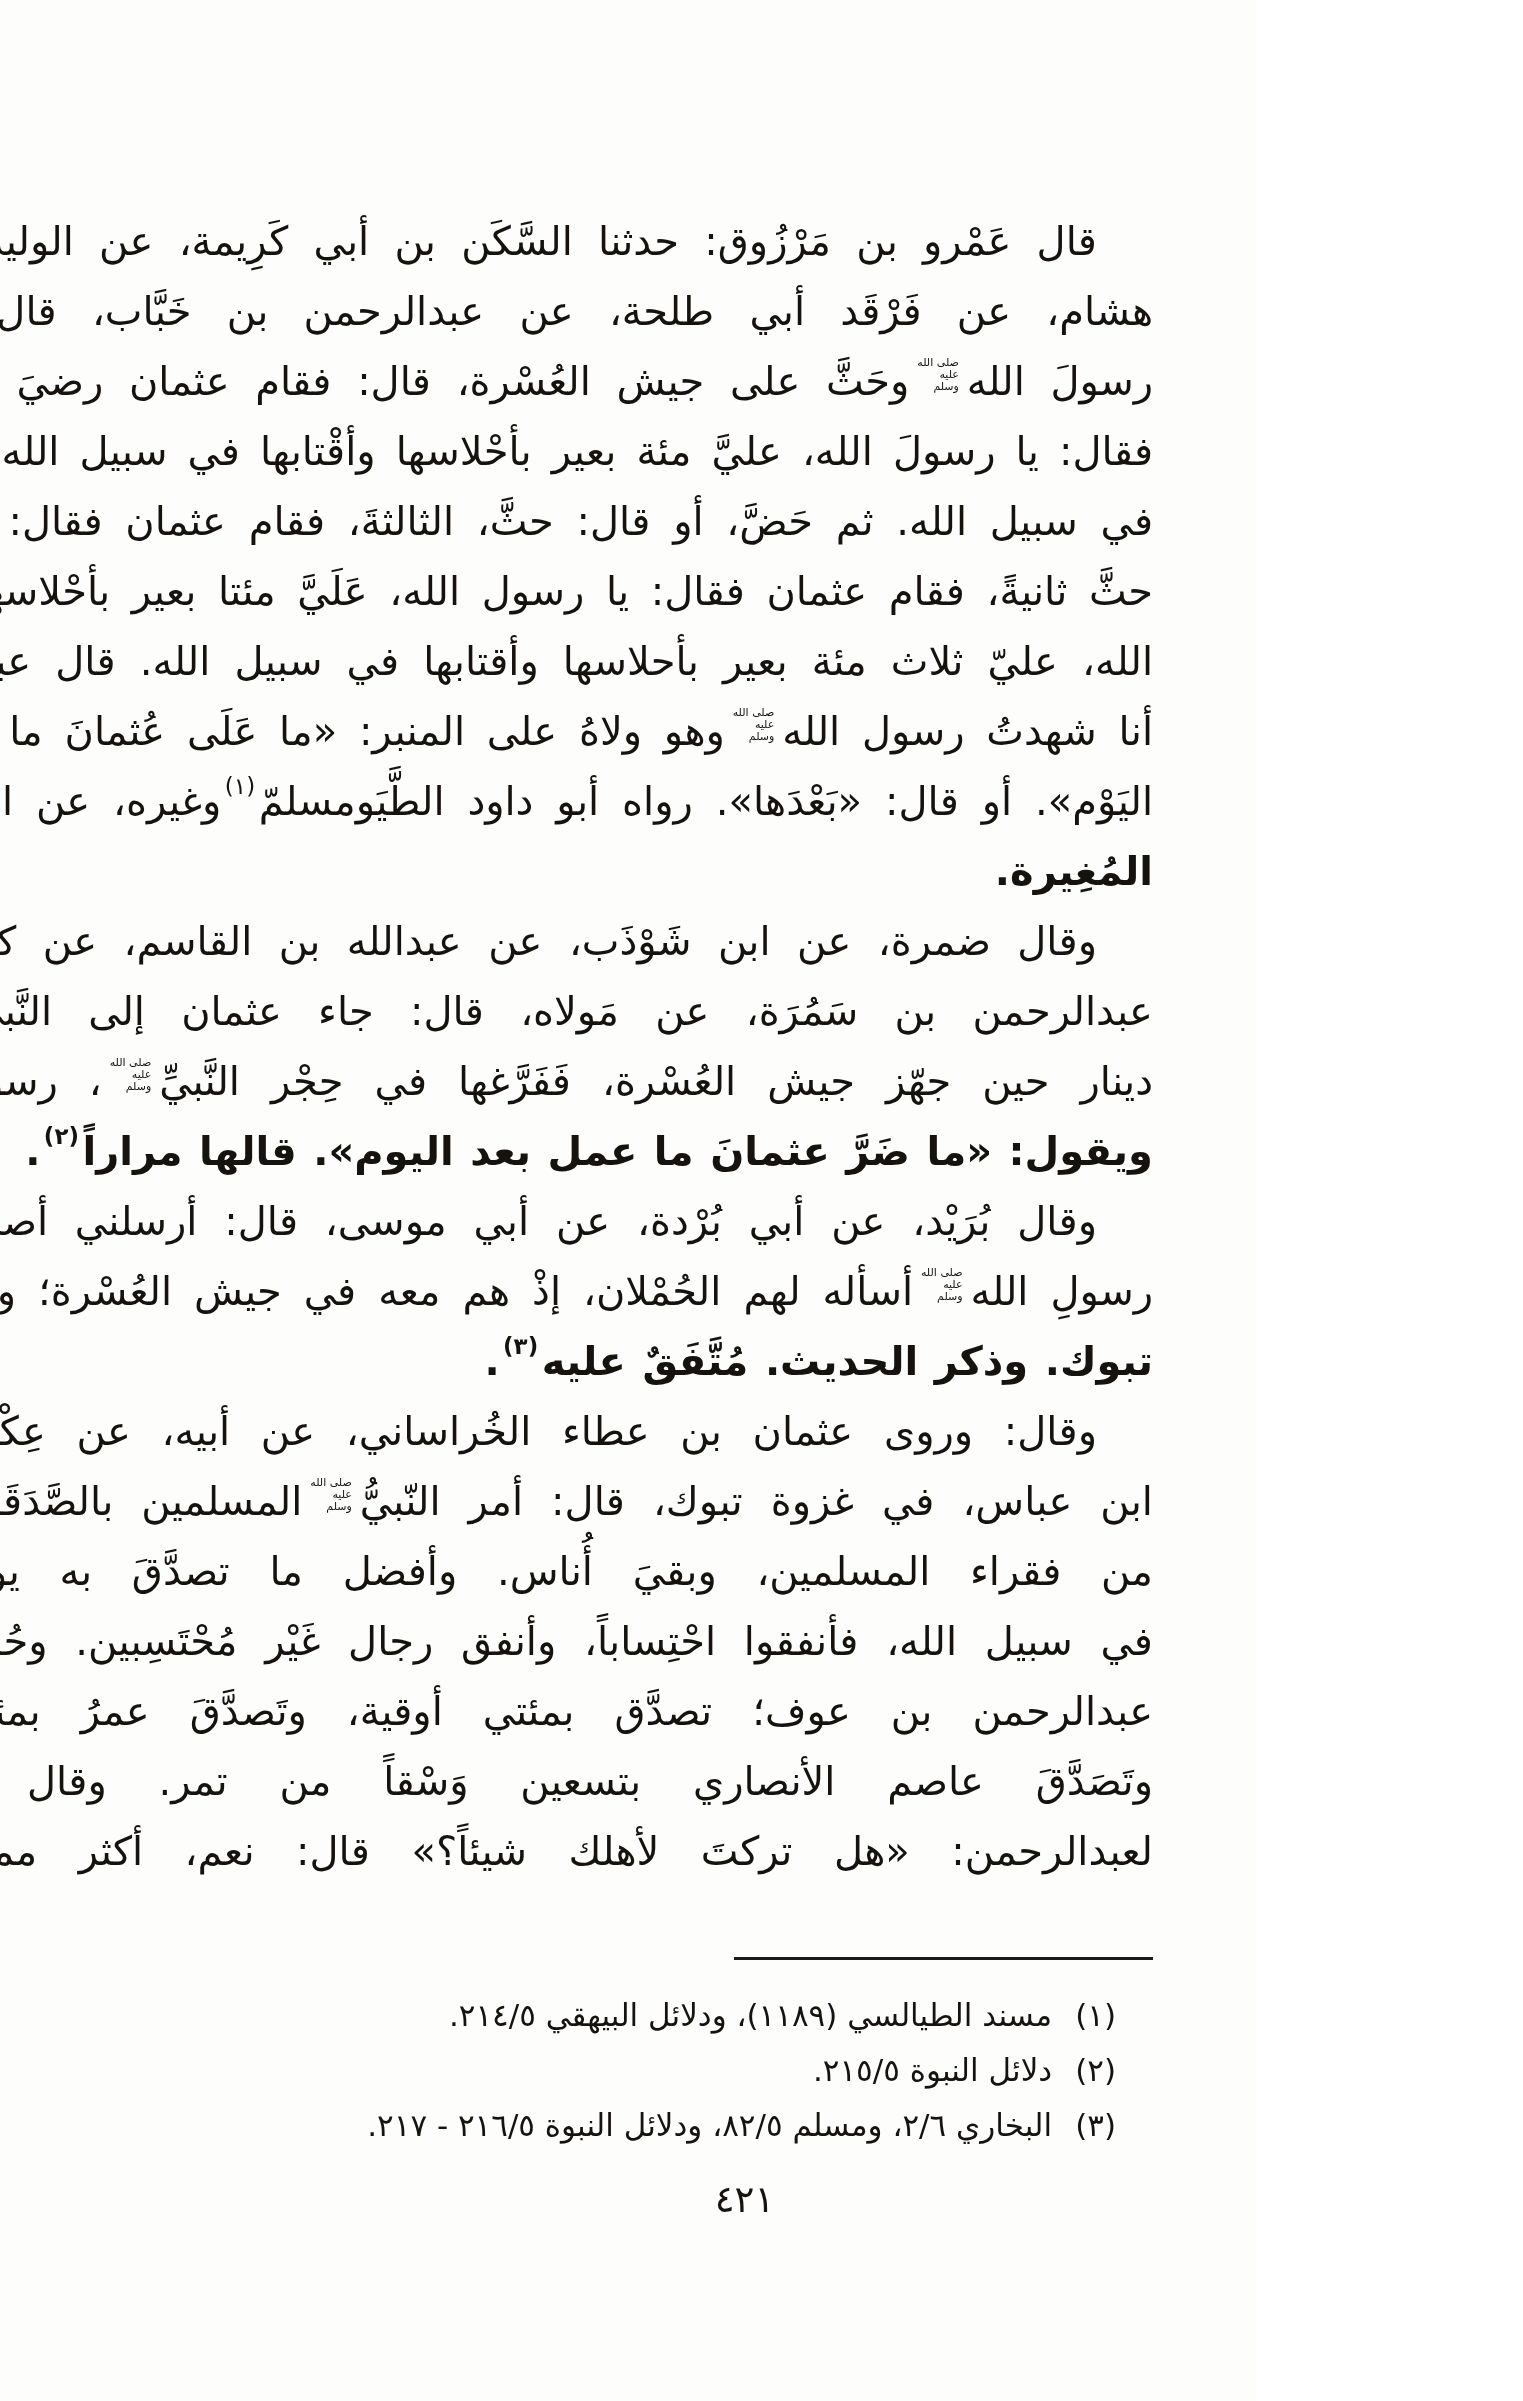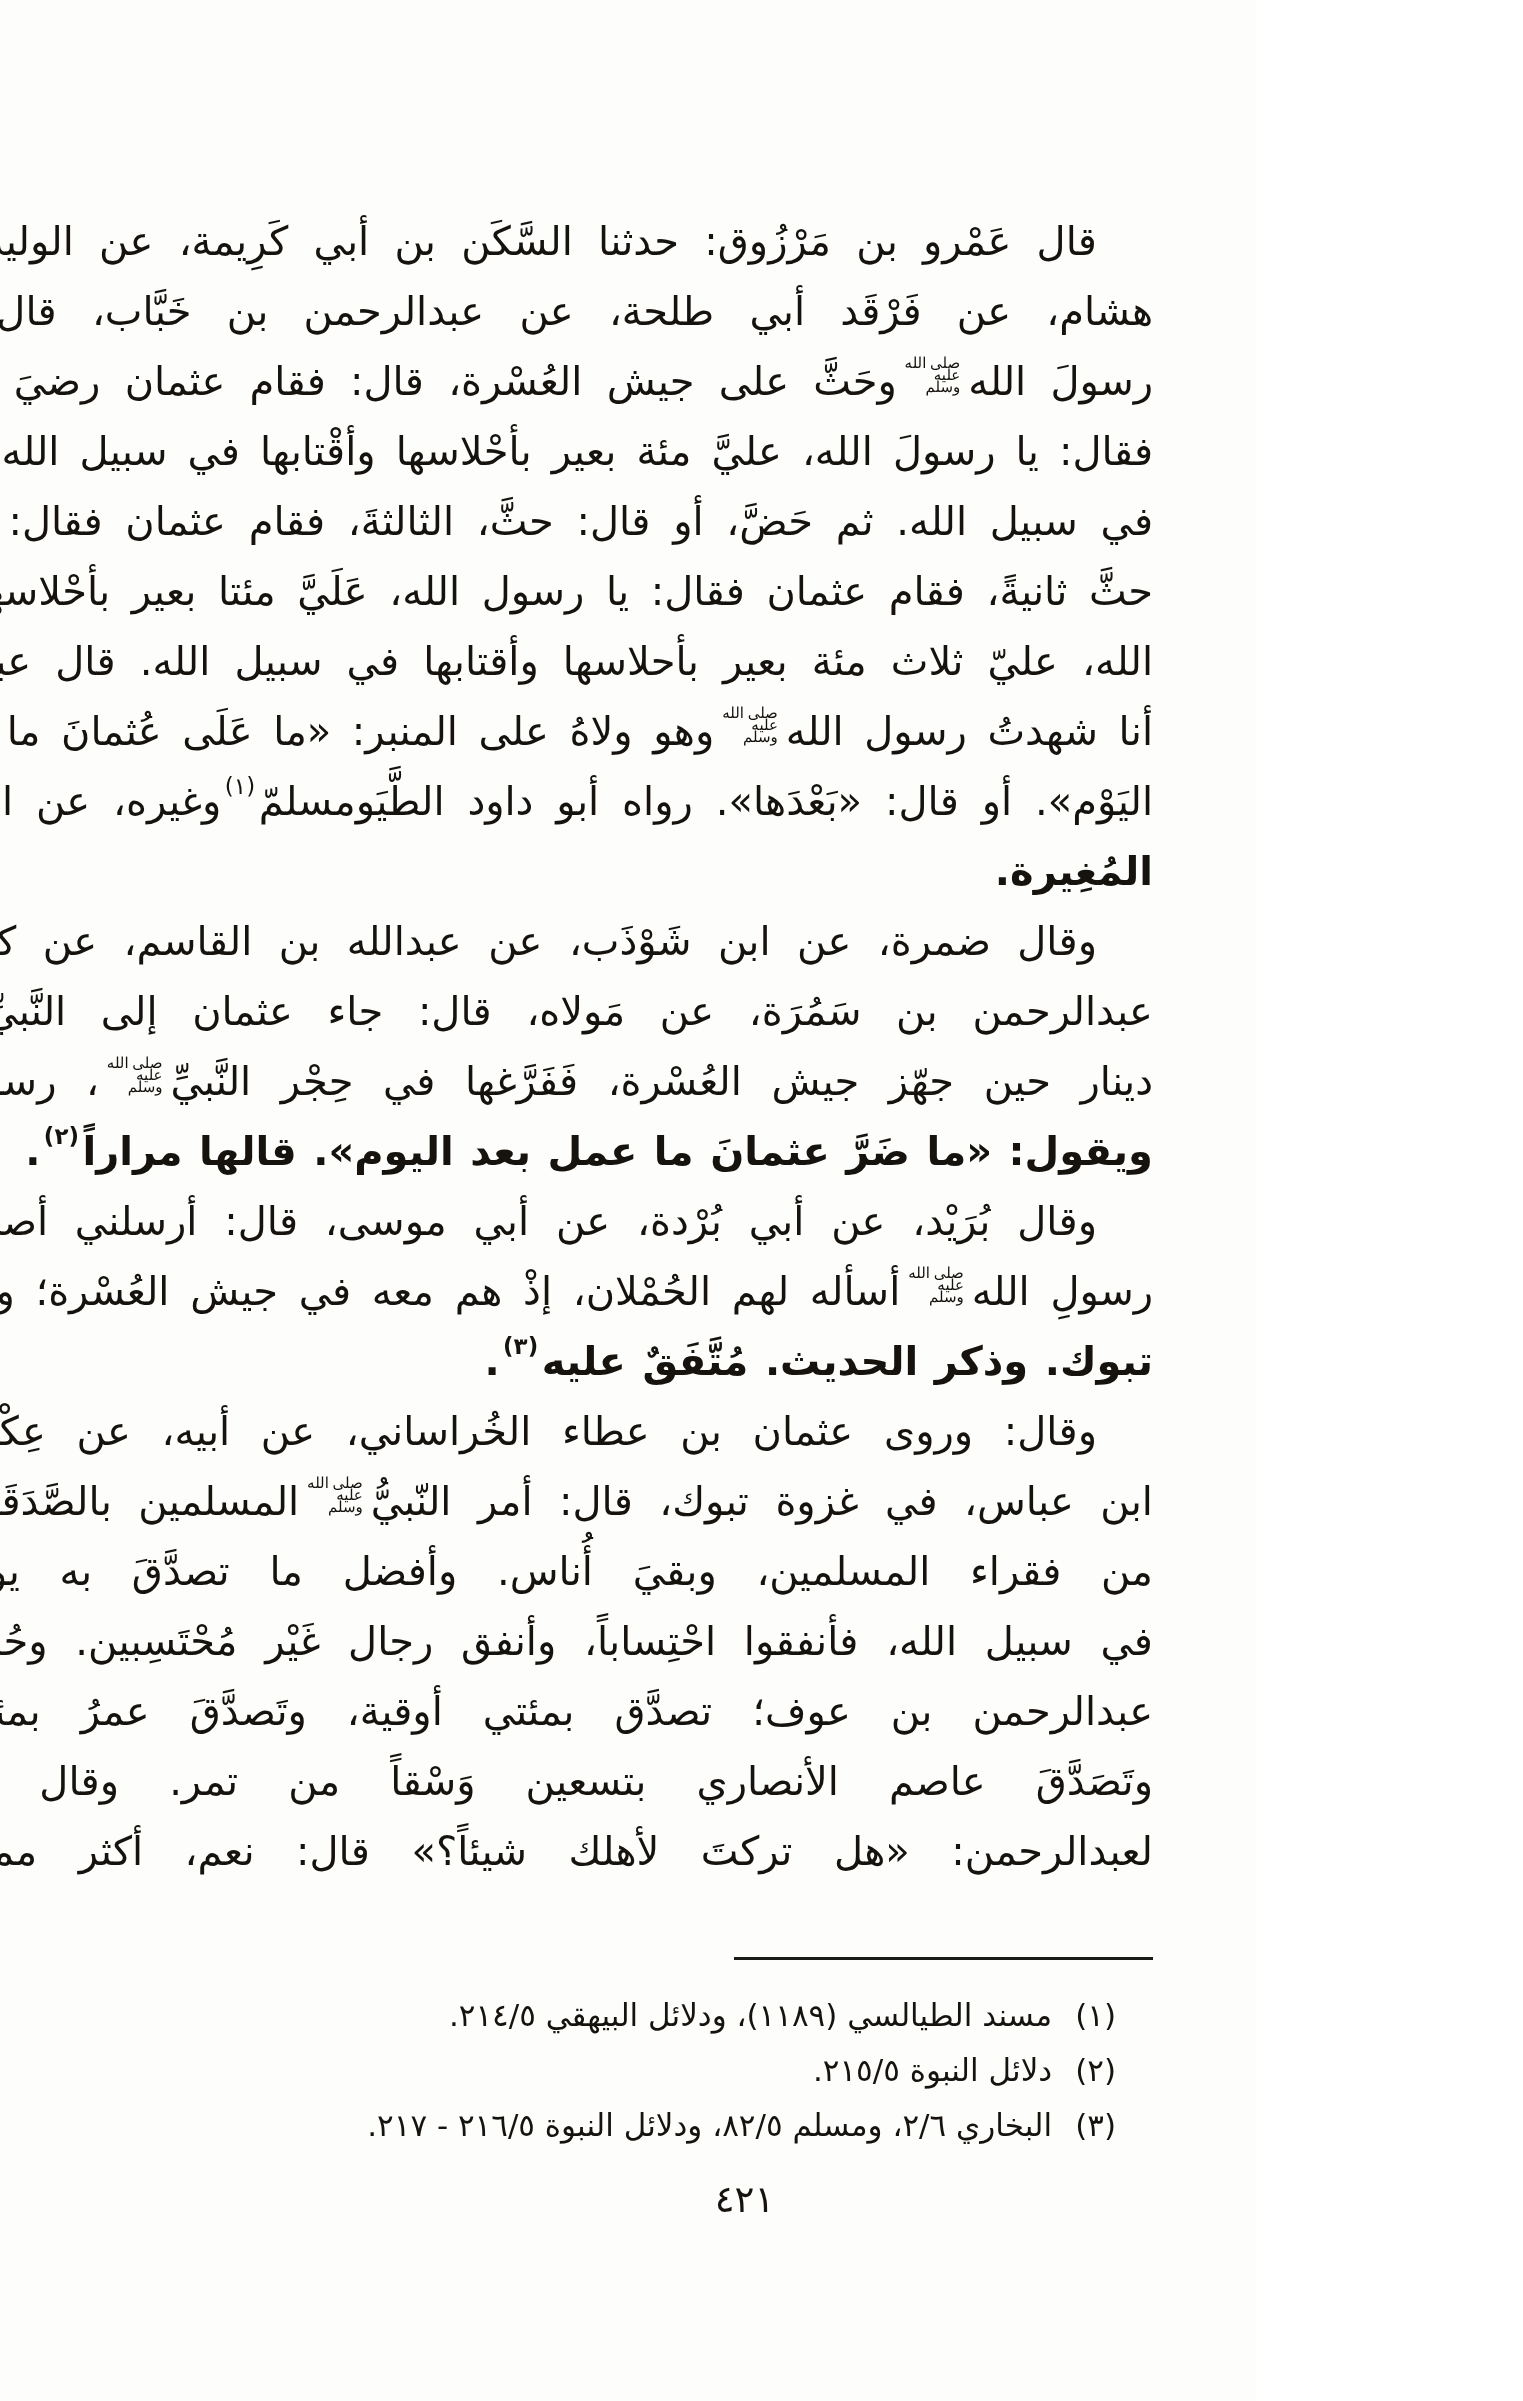--- a/index.html
+++ b/index.html
@@ -31,25 +31,24 @@
     text-align-last: right;
     font-weight: bold;
   }
   .line.indent { padding-right: 56px; }
   .pbuh {
     display: inline-block;
     vertical-align: middle;
     transform: translateY(-8.7px);
     margin: 0 7.9px;
     text-align: center;
-    font-size: 15px;
+    font-size: 11px;
     line-height: 12.2px;
     word-spacing: 0;
     white-space: nowrap;
-    font-family: Liberation Serif, serif;
   }
   .pbuh i { display: block; font-style: normal; }
   sup.fn-ref {
     font-size: 23px;
     line-height: 0;
     vertical-align: 21px;
     word-spacing: 0;
     margin: 0 3.5px;
   }
   .separator {

